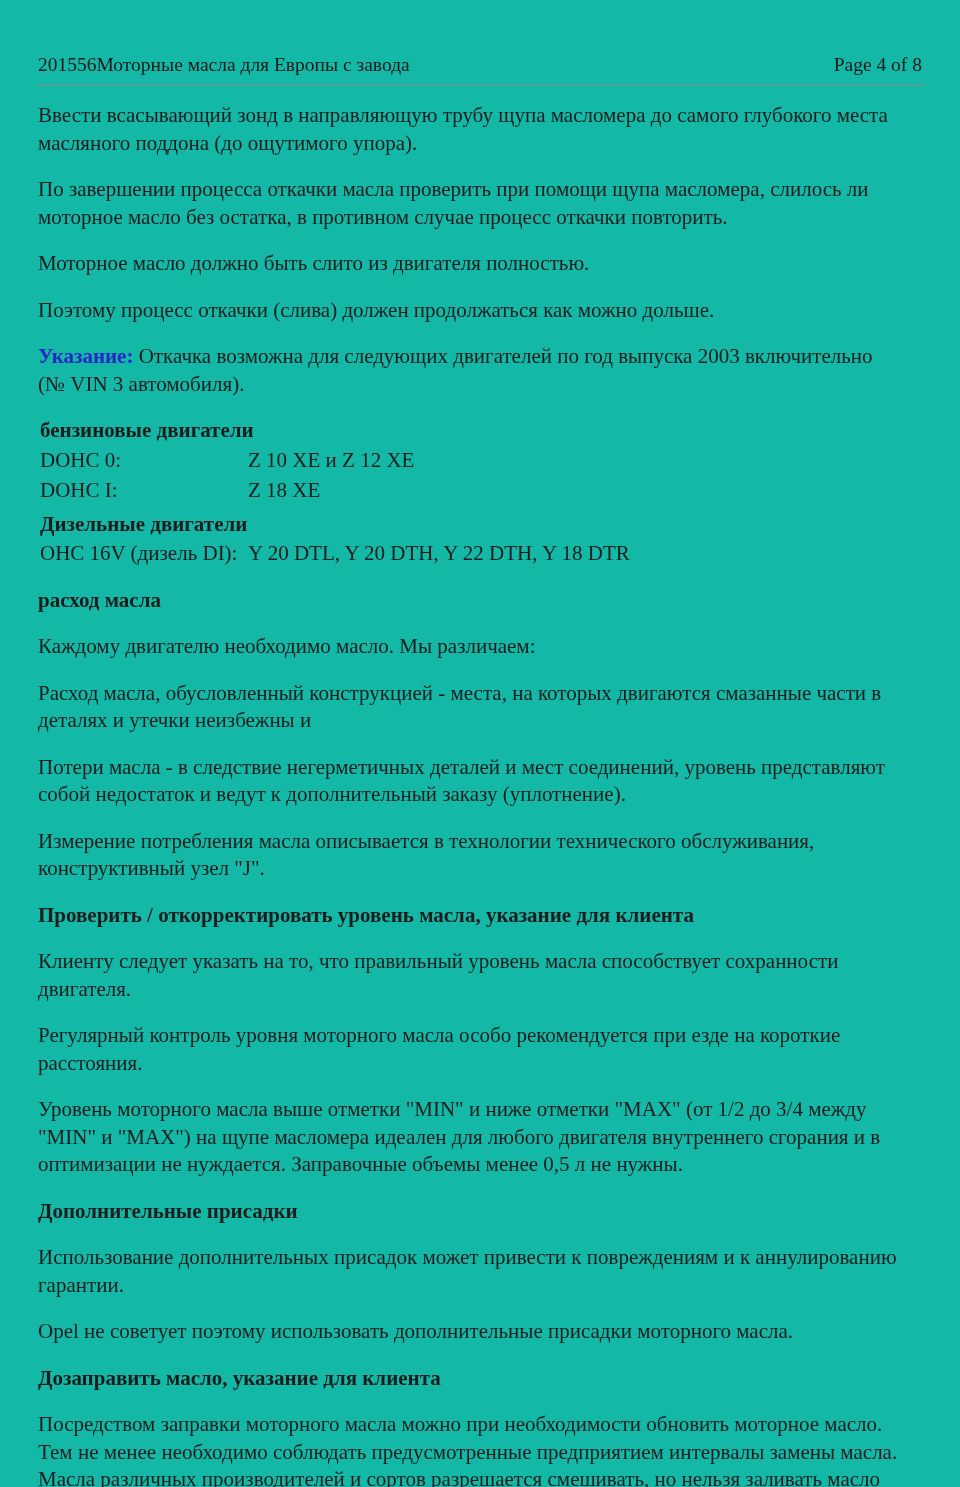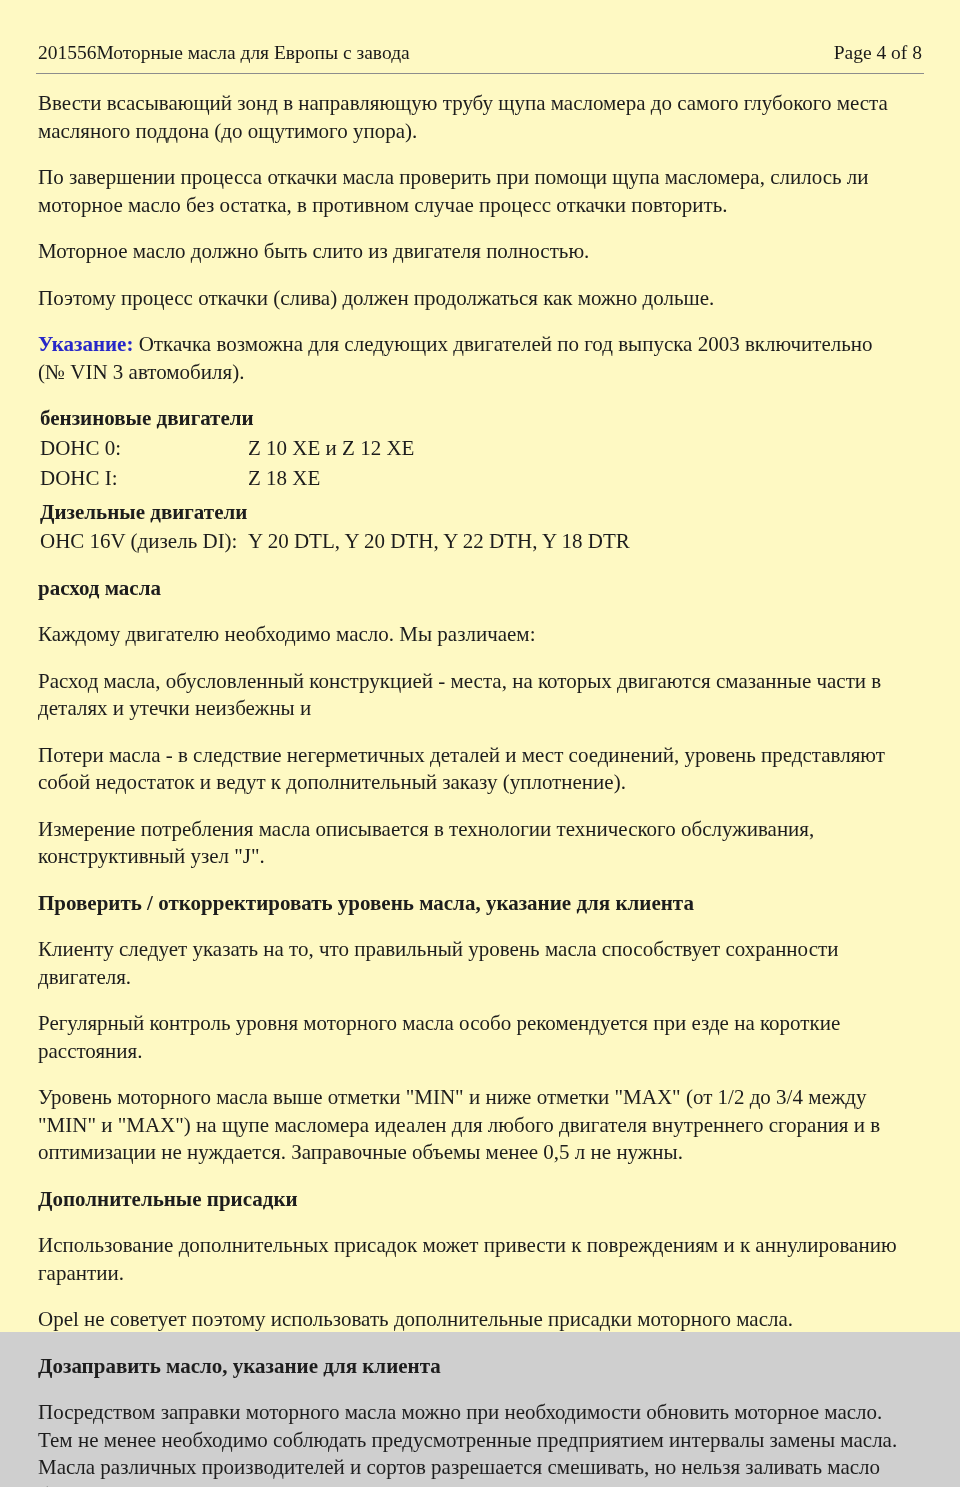--- a/index.html
+++ b/index.html
@@ -9,24 +9,24 @@
   body {
     width: 960px;
     height: 1487px;
     background: #cfcfcf;
     font-family: "Liberation Sans", sans-serif;
     -webkit-font-smoothing: antialiased;
   }
   .page {
     position: relative;
     width: 960px;
-    height: 1332px;
-    background: #fef9c3;
+    height: 1487px;
+    background: #14b8a6;
     box-sizing: border-box;
-    padding: 0 36px;
+    padding: 12px 36px;
   }
   .header {
     position: relative;
     display: flex;
     align-items: baseline;
     justify-content: space-between;
     font-family: "Liberation Serif", serif;
     font-size: 19.5px;
     color: #1a1a1a;
     padding-top: 42px;

